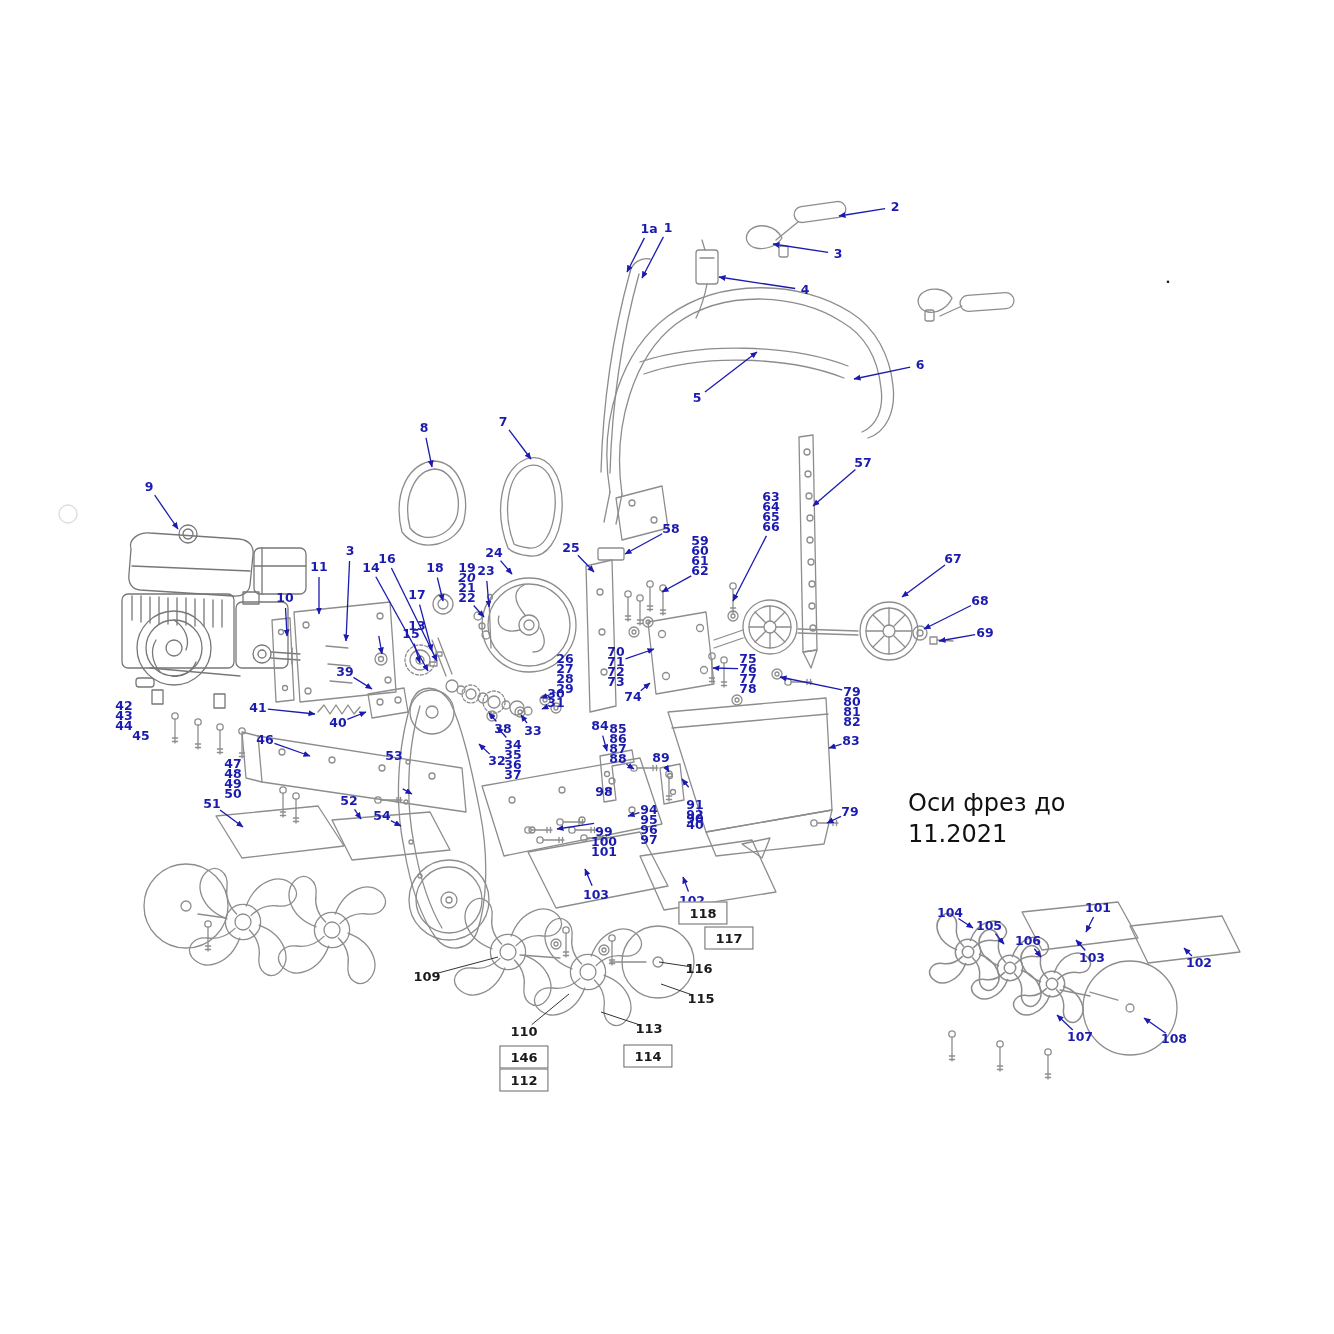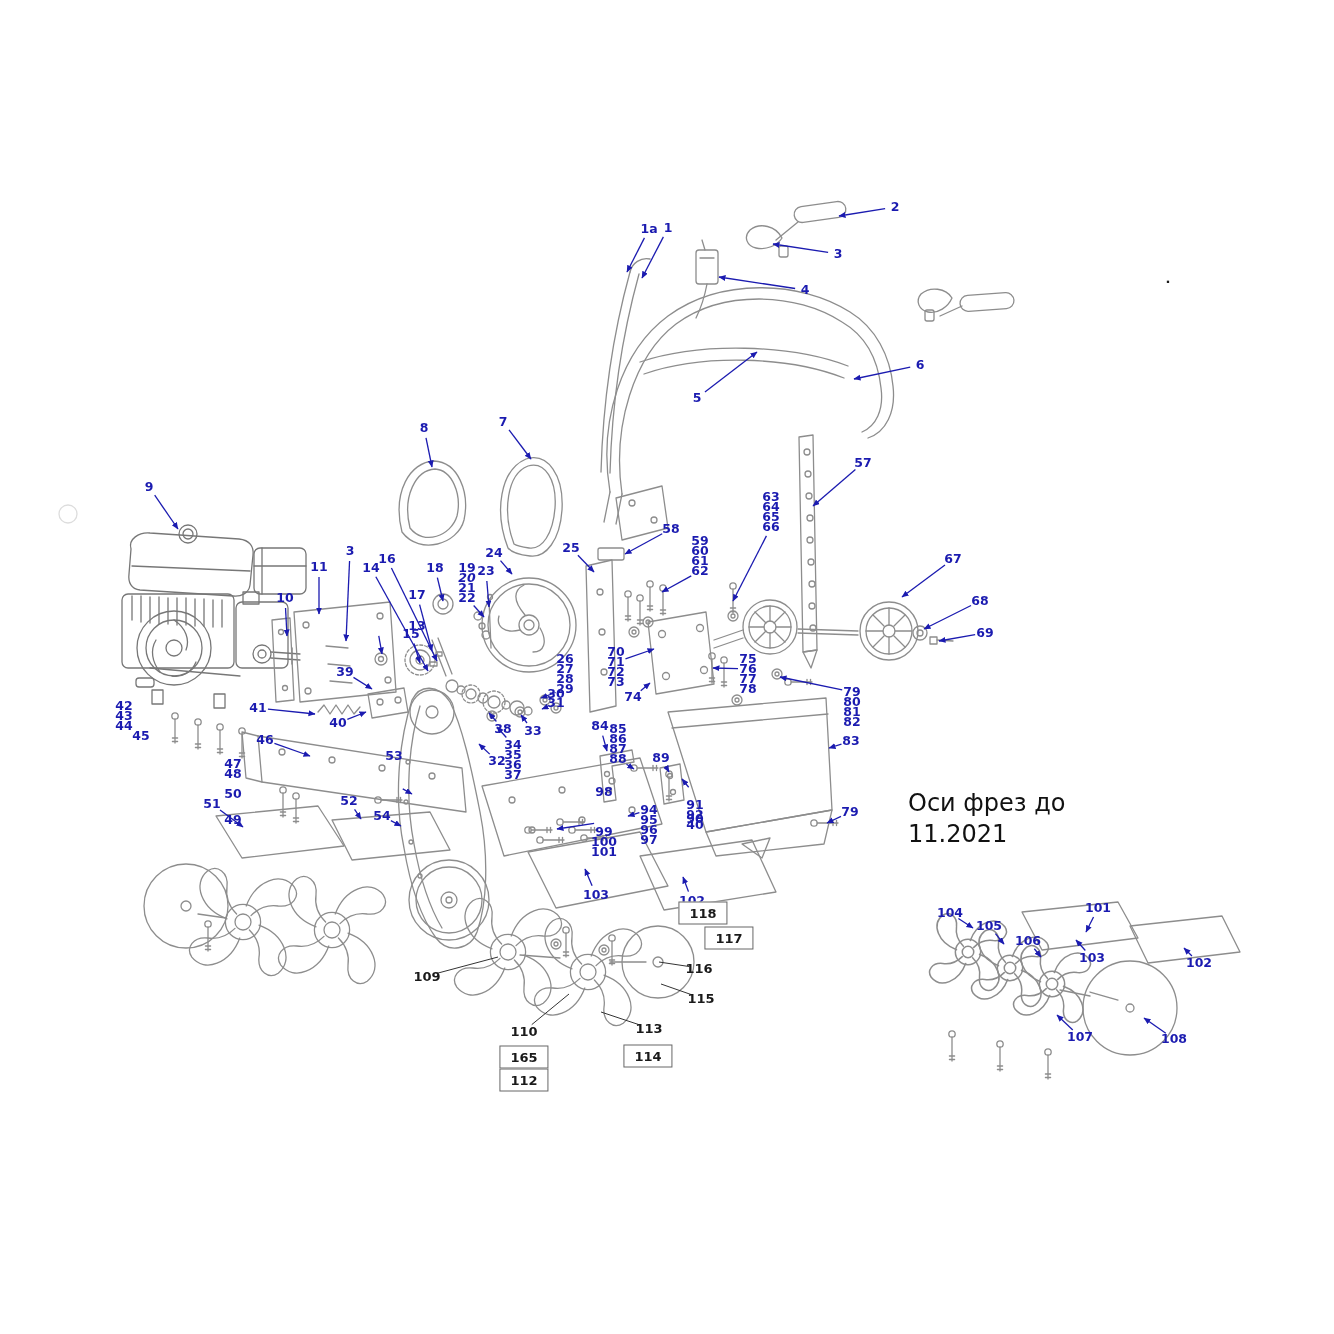--- a/index.html
+++ b/index.html
@@ -478,21 +478,21 @@
     <div class="lbl b" style="left: 513px; top: 745px;">34</div>
     <div class="lbl b" style="left: 513px; top: 755px;">35</div>
     <div class="lbl b" style="left: 513px; top: 765px;">36</div>
     <div class="lbl b" style="left: 513px; top: 775px;">37</div>
     <div class="lbl b" style="left: 265px; top: 740px;">46</div>
     <div class="lbl b" style="left: 851px; top: 741px;">83</div>
     <div class="lbl b" style="left: 497px; top: 761px;">32</div>
     <div class="lbl b" style="left: 661px; top: 758px;">89</div>
     <div class="lbl b" style="left: 233px; top: 764px;">47</div>
     <div class="lbl b" style="left: 233px; top: 774px;">48</div>
-    <div class="lbl b" style="left: 233px; top: 820px;">49</div>
+    <div class="lbl b" style="left: 233px; top: 784px;">49</div>
     <div class="lbl b" style="left: 233px; top: 794px;">50</div>
     <div class="lbl b" style="left: 394px; top: 756px;">53</div>
     <div class="lbl b" style="left: 695px; top: 819px;">90</div>
     <div class="lbl b" style="left: 695px; top: 805px;">91</div>
     <div class="lbl b" style="left: 695px; top: 815px;">92</div>
     <div class="lbl b" style="left: 695px; top: 825px;">40</div>
     <div class="lbl b" style="left: 212px; top: 804px;">51</div>
     <div class="lbl b" style="left: 349px; top: 801px;">52</div>
     <div class="lbl b" style="left: 382px; top: 816px;">54</div>
     <div class="lbl b" style="left: 649px; top: 810px;">94</div>
@@ -506,21 +506,21 @@
     <div class="lbl b" style="left: 850px; top: 812px;">79</div>
     <div class="lbl b" style="left: 596px; top: 895px;">103</div>
     <div class="lbl b" style="left: 692px; top: 901px;">102</div>
     <div class="lbl k" style="left: 427px; top: 976px;">109</div>
     <div class="lbl box" style="left: 703px; top: 913px;">118</div>
     <div class="lbl box" style="left: 729px; top: 938px;">117</div>
     <div class="lbl k" style="left: 699px; top: 968px;">116</div>
     <div class="lbl k" style="left: 701px; top: 998px;">115</div>
     <div class="lbl k" style="left: 524px; top: 1031px;">110</div>
     <div class="lbl k" style="left: 649px; top: 1028px;">113</div>
-    <div class="lbl box" style="left: 524px; top: 1057px;">165</div>
+    <div class="lbl box" style="left: 524px; top: 1057px;">146</div>
     <div class="lbl box" style="left: 648px; top: 1056px;">114</div>
     <div class="lbl box" style="left: 524px; top: 1080px;">112</div>
     <div class="lbl k" style="left: 1168px; top: 278px;">.</div>
     <div class="lbl b" style="left: 950px; top: 913px;">104</div>
     <div class="lbl b" style="left: 989px; top: 926px;">105</div>
     <div class="lbl b" style="left: 1098px; top: 908px;">101</div>
     <div class="lbl b" style="left: 1028px; top: 941px;">106</div>
     <div class="lbl b" style="left: 1092px; top: 958px;">103</div>
     <div class="lbl b" style="left: 1199px; top: 963px;">102</div>
     <div class="lbl b" style="left: 1080px; top: 1037px;">107</div>

